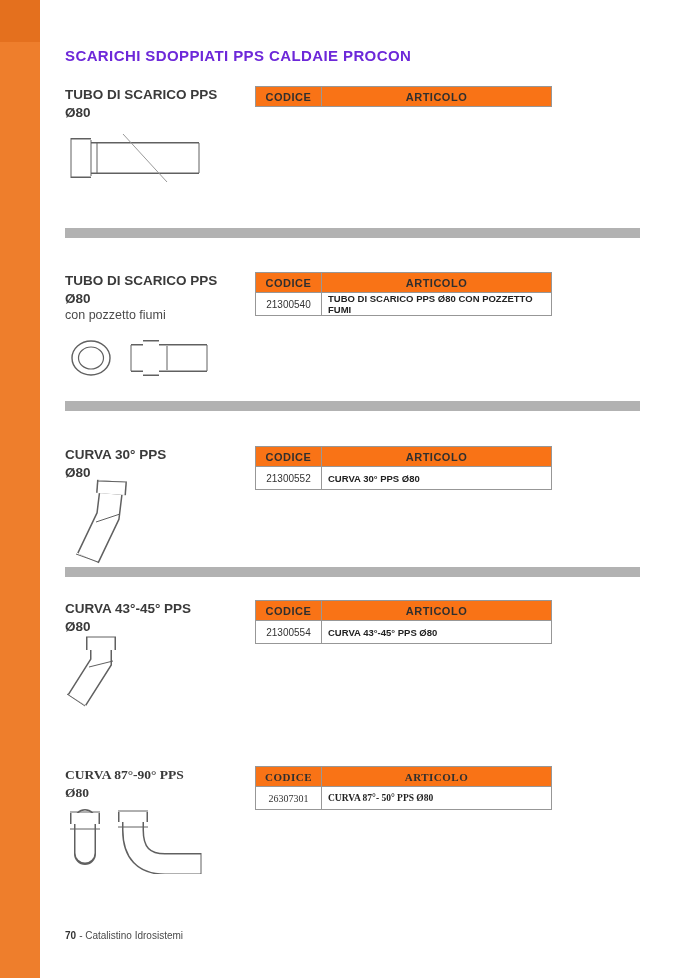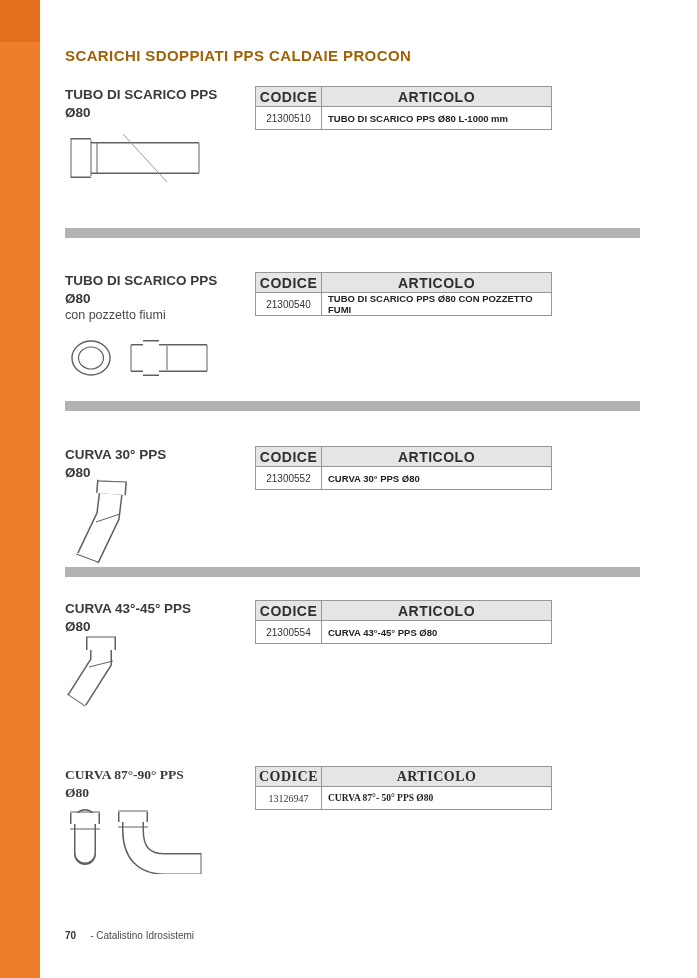--- a/index.html
+++ b/index.html
@@ -8,50 +8,50 @@
     position:relative;
     background:#ffffff;
     font-family:"Liberation Sans", sans-serif;
     overflow:hidden;
   }
   .accent-band { position:absolute; left:0; top:0; width:40px; height:978px; background:#ee7e2c; }
   .accent-corner { position:absolute; left:0; top:0; width:40px; height:42px; background:#e4701e; }
 
   .page-title {
     position:absolute; left:65px; top:47px;
-    font-size:15px; font-weight:bold; color:#a16207; letter-spacing:0.4px;
+    font-size:15px; font-weight:bold; color:#6d28d9; letter-spacing:0.4px;
   }
 
   .section { position:absolute; left:65px; width:575px; }
   .sec-title { font-size:13.5px; font-weight:bold; color:#3a3a3a; line-height:1.3; }
   .sec-sub { font-size:12.5px; color:#4a4a4a; line-height:1.35; }
   .sec-sub:empty { display:none; }
 
   .ptable {
     position:absolute; left:190px; top:0; width:297px;
     border-collapse:collapse; table-layout:fixed;
   }
   .ptable th {
-    background:#e5e5e5; border:1px solid #979797;
-    font-size:14px; font-weight:bold; color:#2f2f2f;
+    background:#f97316; border:1px solid #979797;
+    font-size:11px; font-weight:bold; color:#2f2f2f;
     height:20px; letter-spacing:0.5px; text-align:center;
   }
   .ptable td { border:1px solid #979797; height:23px; background:#fff; }
   .col-codice { width:66px; }
   td.code { text-align:center; font-size:10px; color:#333; }
   td.art  { font-size:9.5px; font-weight:bold; color:#222; padding-left:6px; }
 
   .divider { position:absolute; left:65px; width:575px; height:10px; background:#b2b2b2; }
 
   .drawing { position:absolute; }
   .drawing svg { display:block; }
   .dw-pair { display:flex; gap:10px; align-items:flex-start; }
 
   .footer { position:absolute; left:65px; top:930px; font-size:10px; color:#4a4a4a; }
-  .footer b { color:#333; margin-right:14px; }
+  .footer b { color:#333; margin-right:3px; }
 </style>
 </head>
 <body>
 
 <div class="accent-band"></div>
 <div class="accent-corner"></div>
 
 <h1 class="page-title">SCARICHI SDOPPIATI PPS CALDAIE PROCON</h1>
 
 <section class="section" style="top:86px; height:135px;">
@@ -75,24 +75,20 @@
   </div>
 
   <table class="ptable">
     <thead>
       <tr>
         <th class="col-codice">CODICE</th>
         <th>ARTICOLO</th>
       </tr>
     </thead>
     <tbody>
-      <tr>
-        <td class="code">21300510</td>
-        <td class="art">TUBO DI SCARICO PPS Ø80 L-1000 mm</td>
-      </tr>
     </tbody>
   </table>
 </section>
 
 <div class="divider" style="top:228px;"></div>
 
 <section class="section" style="top:272px; height:125px;">
   <div class="sec-title">
     <span>TUBO DI SCARICO PPS</span><br>
     <span>Ø80</span>
@@ -229,21 +225,21 @@
 
   <table class="ptable">
     <thead>
       <tr>
         <th class="col-codice">CODICE</th>
         <th>ARTICOLO</th>
       </tr>
     </thead>
     <tbody>
       <tr>
-        <td class="code">13126947</td>
+        <td class="code">26307301</td>
         <td class="art">CURVA 87°- 50° PPS Ø80</td>
       </tr>
     </tbody>
   </table>
 </section>
 
 <div class="footer">
   <b>70</b><span>- Catalistino Idrosistemi</span>
 </div>
 

